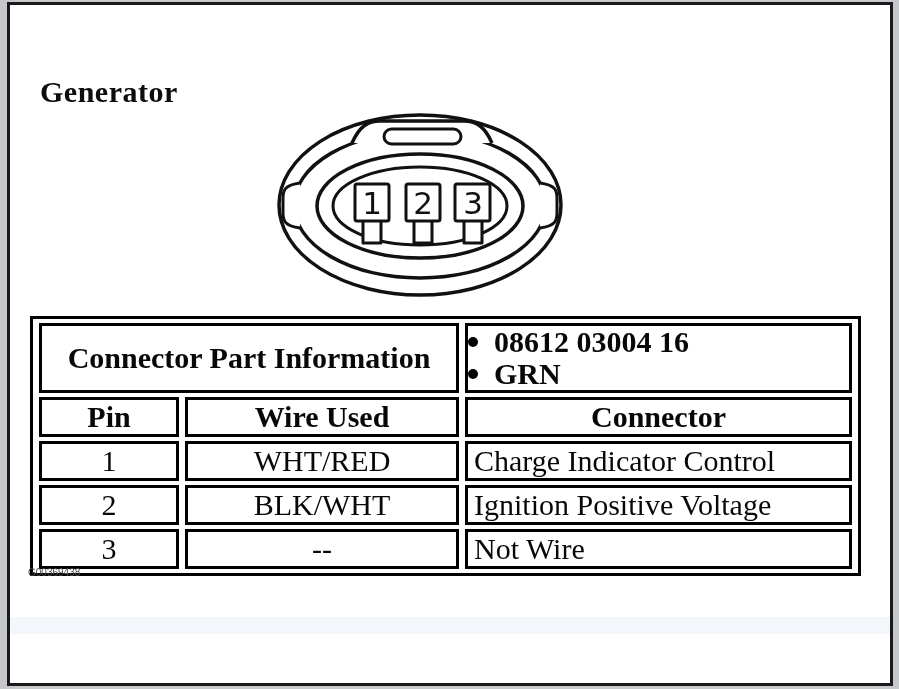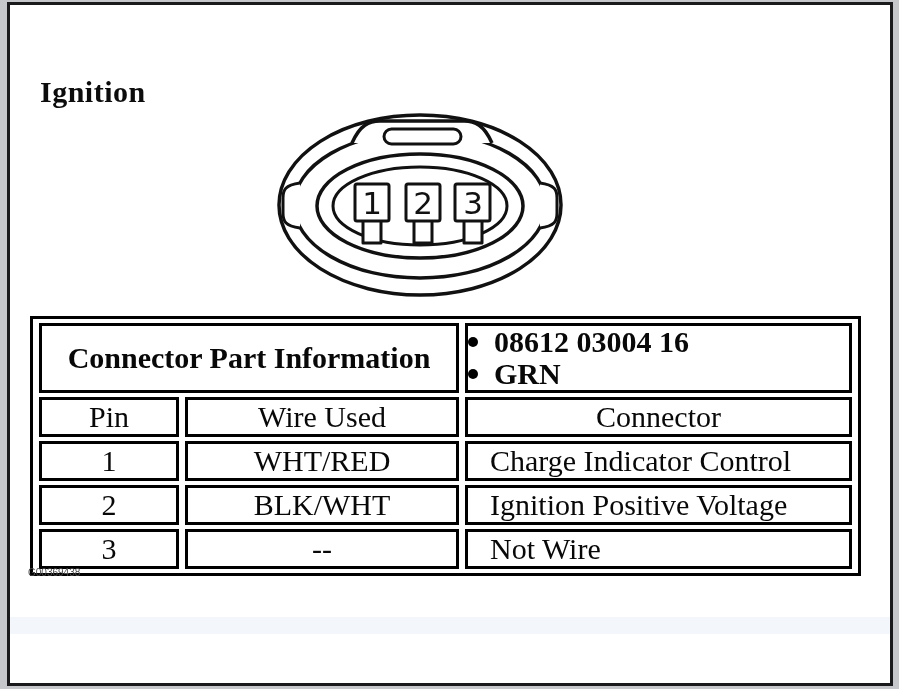--- a/index.html
+++ b/index.html
@@ -52,44 +52,44 @@
   tr.data-row{height:38px;}
   tr.data-row:last-child{height:34px;}
   .part-label{text-align:center;font-weight:bold;font-size:30px;}
   .bullet-cell{padding-left:48px;}
   .bullet-item{display:flex;align-items:center;height:32px;}
   .bullet-dot{
     width:10px;height:10px;border-radius:50%;
     background:#000;margin-right:16px;flex:0 0 auto;
   }
   .bullet-text{font-weight:bold;font-size:30px;white-space:nowrap;}
-  .conn-table th{text-align:center;font-weight:normal;}
+  .conn-table th{text-align:center;font-weight:bold;}
   td.c{text-align:center;}
-  td.l{text-align:left;padding-left:22px;white-space:nowrap;}
+  td.l{text-align:left;padding-left:6px;white-space:nowrap;}
   .figure-id{
     position:absolute;left:18px;top:562px;
     font-size:10px;color:#4a4a4a;
   }
   .footer-band{
     position:absolute;left:0;right:0;top:612px;height:17px;
     background:#f3f6fb;
   }
   .courtesy{
     position:absolute;left:0;right:0;top:642px;
     text-align:center;
     font-size:18px;color:#4e4e4e;letter-spacing:0.2px;
   }
 </style>
 </head>
 <body>
 
 <div class="page">
 
 
-  <div class="generator-label">Ignition</div>
+  <div class="generator-label">Generator</div>
 
   <svg class="connector" width="300" height="200" viewBox="0 0 300 200">
     <g fill="none" stroke="#111" stroke-width="3.5">
       <ellipse cx="150" cy="100" rx="141" ry="90"></ellipse>
       <ellipse cx="150" cy="100" rx="126" ry="73"></ellipse>
       <ellipse cx="150" cy="101" rx="103" ry="52"></ellipse>
       <ellipse cx="150" cy="101" rx="87" ry="39" stroke-width="3"></ellipse>
     </g>
 
     <path d="M82,38 C90,20 99,16 110,16 L194,16 C205,16 214,20 222,38" fill="#ffffff" stroke="#111" stroke-width="3.5"></path>

